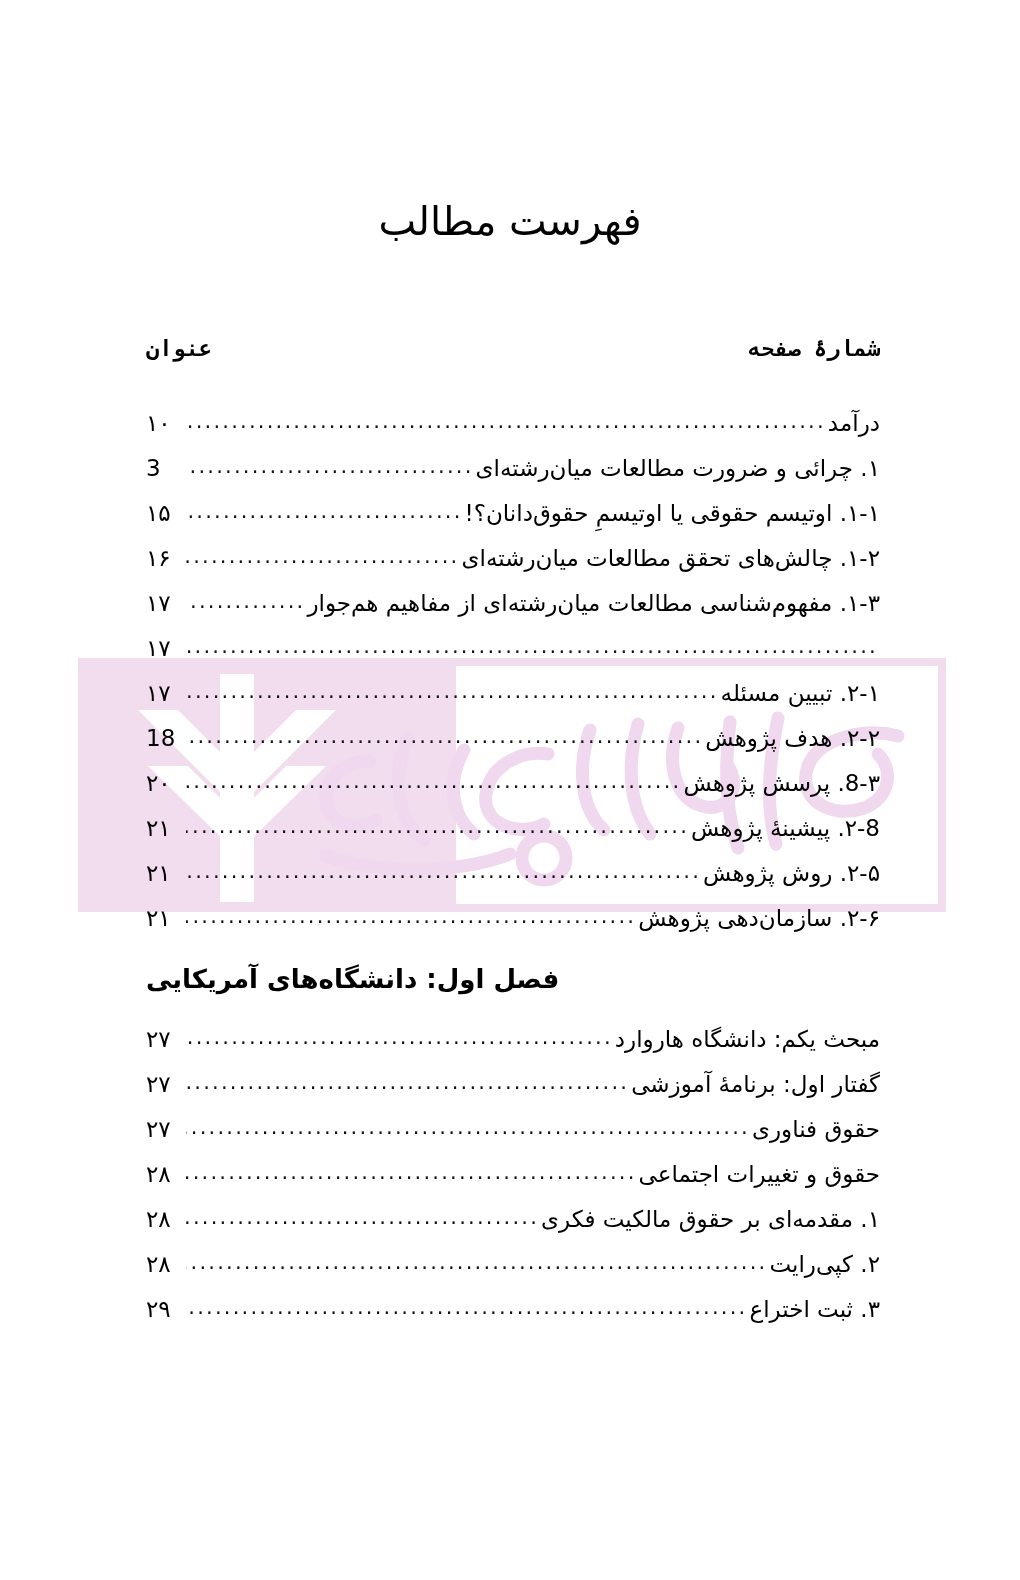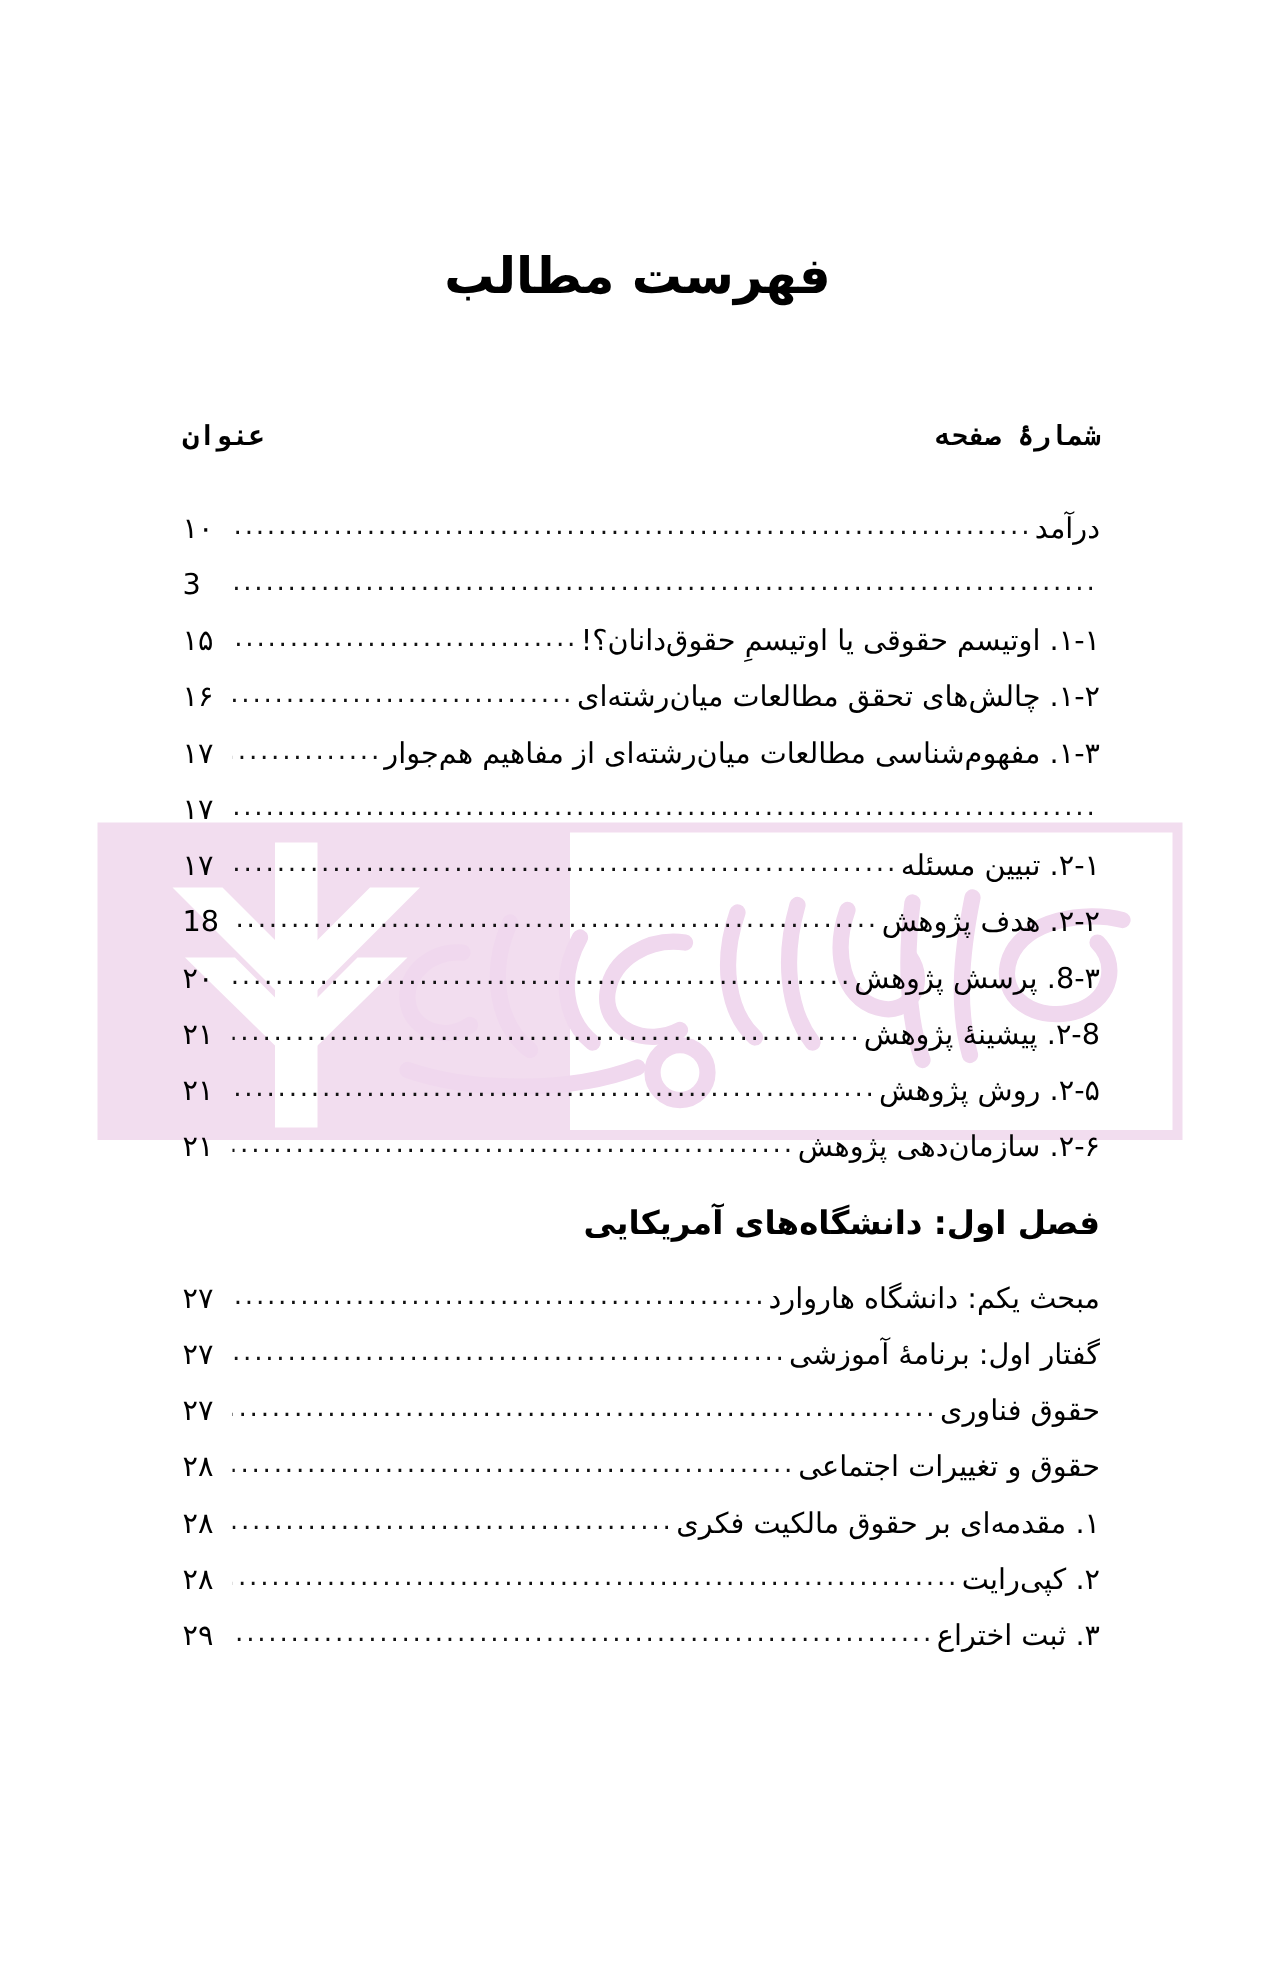--- a/index.html
+++ b/index.html
@@ -58,21 +58,21 @@
     z-index: 2;
   }
 
   .doc-title {
     position: absolute;
     top: 198px;
     left: 0;
     right: 0;
     text-align: center;
     font-size: 40px;
-    font-weight: bold;
+    font-weight: normal;
     letter-spacing: 0px;
   }
 
   .header-row {
     position: absolute;
     top: 336px;
     left: 146px;
     right: 140px;
     display: flex;
     flex-direction: row-reverse;
@@ -118,21 +118,21 @@
   }
   .toc-page {
     flex: 0 0 auto;
     white-space: nowrap;
     font-size: 23px;
     min-width: 38px;
     text-align: left;
   }
 
   .chapter-heading {
-    text-align: right;
+    text-align: left;
     font-size: 26px;
     font-weight: bold;
     margin: 34px 0 34px 0;
     direction: rtl;
   }
 </style>
 </head>
 <body>
 
 <div class="page">
@@ -177,20 +177,21 @@
     </div>
 
     <div class="toc">
       <div id="toc-before">
           <div class="toc-entry">
             <span class="toc-label">درآمد</span>
             <span class="toc-dots">............................................................................................................................................................................</span>
             <span class="toc-page">۱۰</span>
           </div>
           <div class="toc-entry">
+            <span class="toc-label">۱. چرائی و ضرورت مطالعات میان‌رشته‌ای</span>
             <span class="toc-dots">............................................................................................................................................................................</span>
             <span class="toc-page">3</span>
           </div>
           <div class="toc-entry">
             <span class="toc-label">۱-۱. اوتیسم حقوقی یا اوتیسمِ حقوق‌دانان؟!</span>
             <span class="toc-dots">............................................................................................................................................................................</span>
             <span class="toc-page">۱۵</span>
           </div>
           <div class="toc-entry">
             <span class="toc-label">۱-۲. چالش‌های تحقق مطالعات میان‌رشته‌ای</span>

